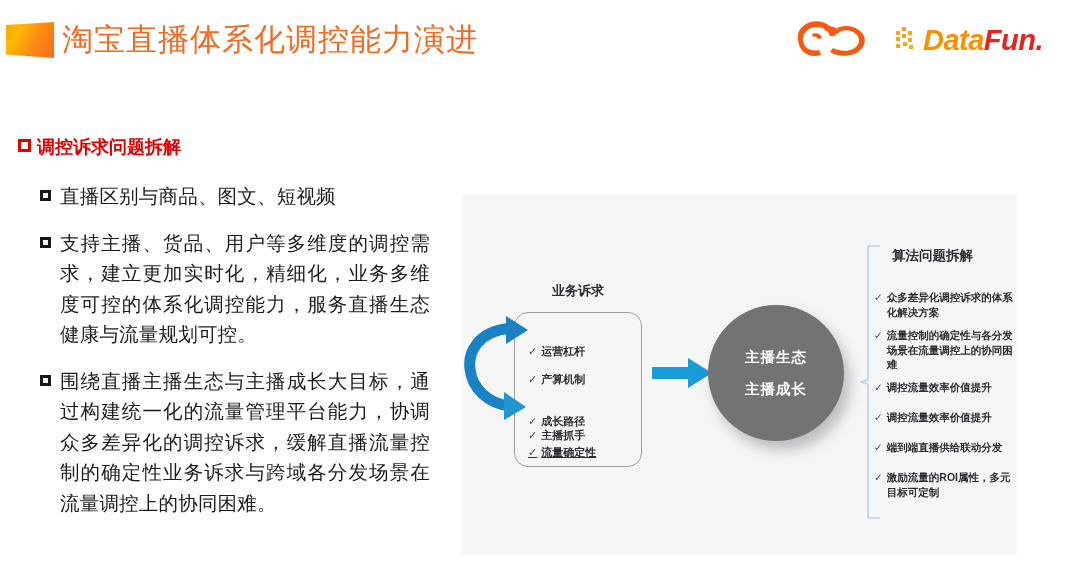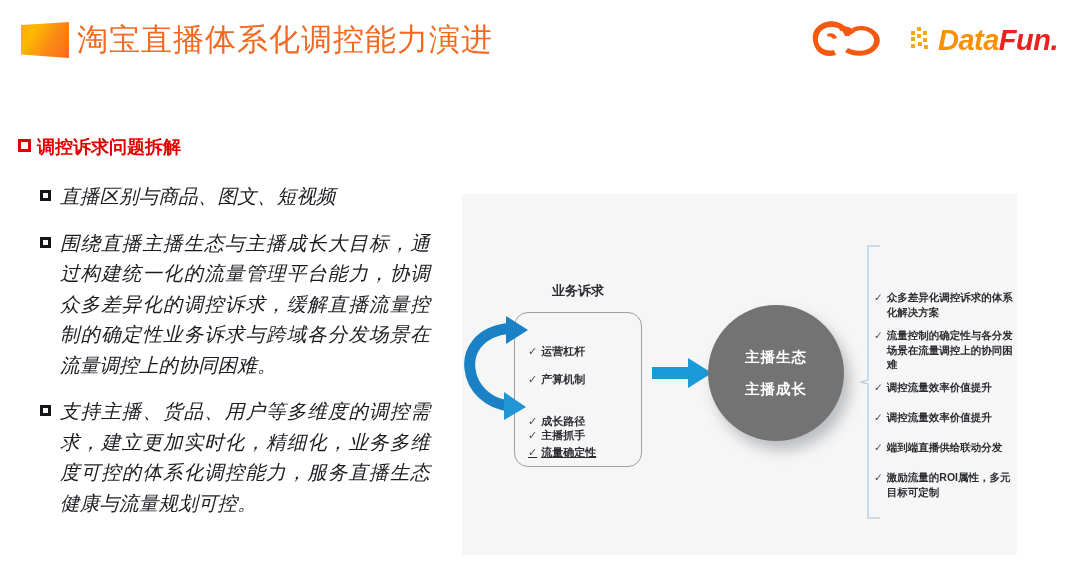--- a/index.html
+++ b/index.html
@@ -5,21 +5,21 @@
   * { box-sizing: border-box; margin: 0; padding: 0; }
   html, body {
     width: 1080px; height: 587px;
     background: #ffffff;
     font-family: "Liberation Serif", "DejaVu Serif", serif;
     overflow: hidden;
   }
   .slide { position: relative; width: 1080px; height: 587px; background:#fff; }
 
   
-  .header { position:absolute; left:15px; top:0; width:1053px; height:78px; }
+  .header { position:absolute; left:0; top:0; width:1053px; height:78px; }
   .accent-mark {
     position:absolute; left:6px; top:22px; width:48px; height:36px;
     background: linear-gradient(120deg,#f7a800 0%, #fcb900 25%, #fb8b14 60%, #f76b1c 100%);
     clip-path: polygon(0% 8%, 100% 0%, 100% 100%, 0% 90%);
   }
   .slide-title {
     position:absolute; left:62px; top:16px;
     font-size:31px; line-height:48px;
     color:#f26a22; letter-spacing:1px;
     font-family:"Liberation Serif","DejaVu Serif",serif;
@@ -50,21 +50,21 @@
   }
   .bullets { position:absolute; left:40px; top:182px; width:390px; }
   .bullet { display:flex; align-items:flex-start; gap:9px; margin-bottom:16px; }
   .sq-blk {
     display:inline-block; width:11px; height:11px;
     border:3px solid #15161a; margin-top:8px; flex:none; background:#fff;
   }
   .bullet-text {
     font-size:19.5px; line-height:30.5px; color:#1b1c20;
     font-family:"Liberation Serif","DejaVu Serif",serif;
-    text-align:justify; letter-spacing:0.2px;font-style:italic;
+    text-align:justify; letter-spacing:0.2px;
   }
 
   
   .diagram {
     position:absolute; left:462px; top:194px; width:555px; height:361px;
     background:#f6f6f7;
   }
   .dg-box {
     position:absolute; left:52px; top:118px; width:128px; height:155px;
     border:1px solid #9d9fa2; border-radius:14px; background:#f6f6f7;
@@ -151,25 +151,25 @@
     <span>调控诉求问题拆解</span>
   </div>
 
   <div class="bullets">
     <div class="bullet">
       <span class="sq-blk"></span>
       <span class="bullet-text">直播区别与商品、图文、短视频</span>
     </div>
     <div class="bullet">
       <span class="sq-blk"></span>
-      <span class="bullet-text">围绕直播主播生态与主播成长大目标，通过构建统一化的流量管理平台能力，协调众多差异化的调控诉求，缓解直播流量控制的确定性业务诉求与跨域各分发场景在流量调控上的协同困难。</span>
+      <span class="bullet-text">支持主播、货品、用户等多维度的调控需求，建立更加实时化，精细化，业务多维度可控的体系化调控能力，服务直播生态健康与流量规划可控。</span>
     </div>
     <div class="bullet">
       <span class="sq-blk"></span>
-      <span class="bullet-text">支持主播、货品、用户等多维度的调控需求，建立更加实时化，精细化，业务多维度可控的体系化调控能力，服务直播生态健康与流量规划可控。</span>
+      <span class="bullet-text">围绕直播主播生态与主播成长大目标，通过构建统一化的流量管理平台能力，协调众多差异化的调控诉求，缓解直播流量控制的确定性业务诉求与跨域各分发场景在流量调控上的协同困难。</span>
     </div>
   </div>
 
   <div class="diagram">
 
     <div class="dg-box-title">业务诉求</div>
     <div class="dg-box"></div>
 
     <div class="dg-item" style="top:134px;">
       <span class="ck">✓</span><span>运营杠杆</span>
@@ -206,20 +206,21 @@
       <div>主播生态</div>
       <div>主播成长</div>
     </div>
 
     <div class="bracket">
       <svg width="22" height="276" viewBox="0 0 22 276">
         <path d="M20 2 L8 2 L8 136 L1 138 L8 140 L8 274 L20 274" fill="none" stroke="#b9d4e6" stroke-width="1.6"></path>
       </svg>
     </div>
 
+    <div class="rp-title">算法问题拆解</div>
 
     <div class="rp-item" style="top:96px;">
       <span class="ck">✓</span>
         <span>众多差异化调控诉求的体系化解决方案</span>
     </div>
     <div class="rp-item" style="top:134px;">
       <span class="ck">✓</span>
         <span>流量控制的确定性与各分发场景在流量调控上的协同困难</span>
     </div>
     <div class="rp-item" style="top:186px;">

